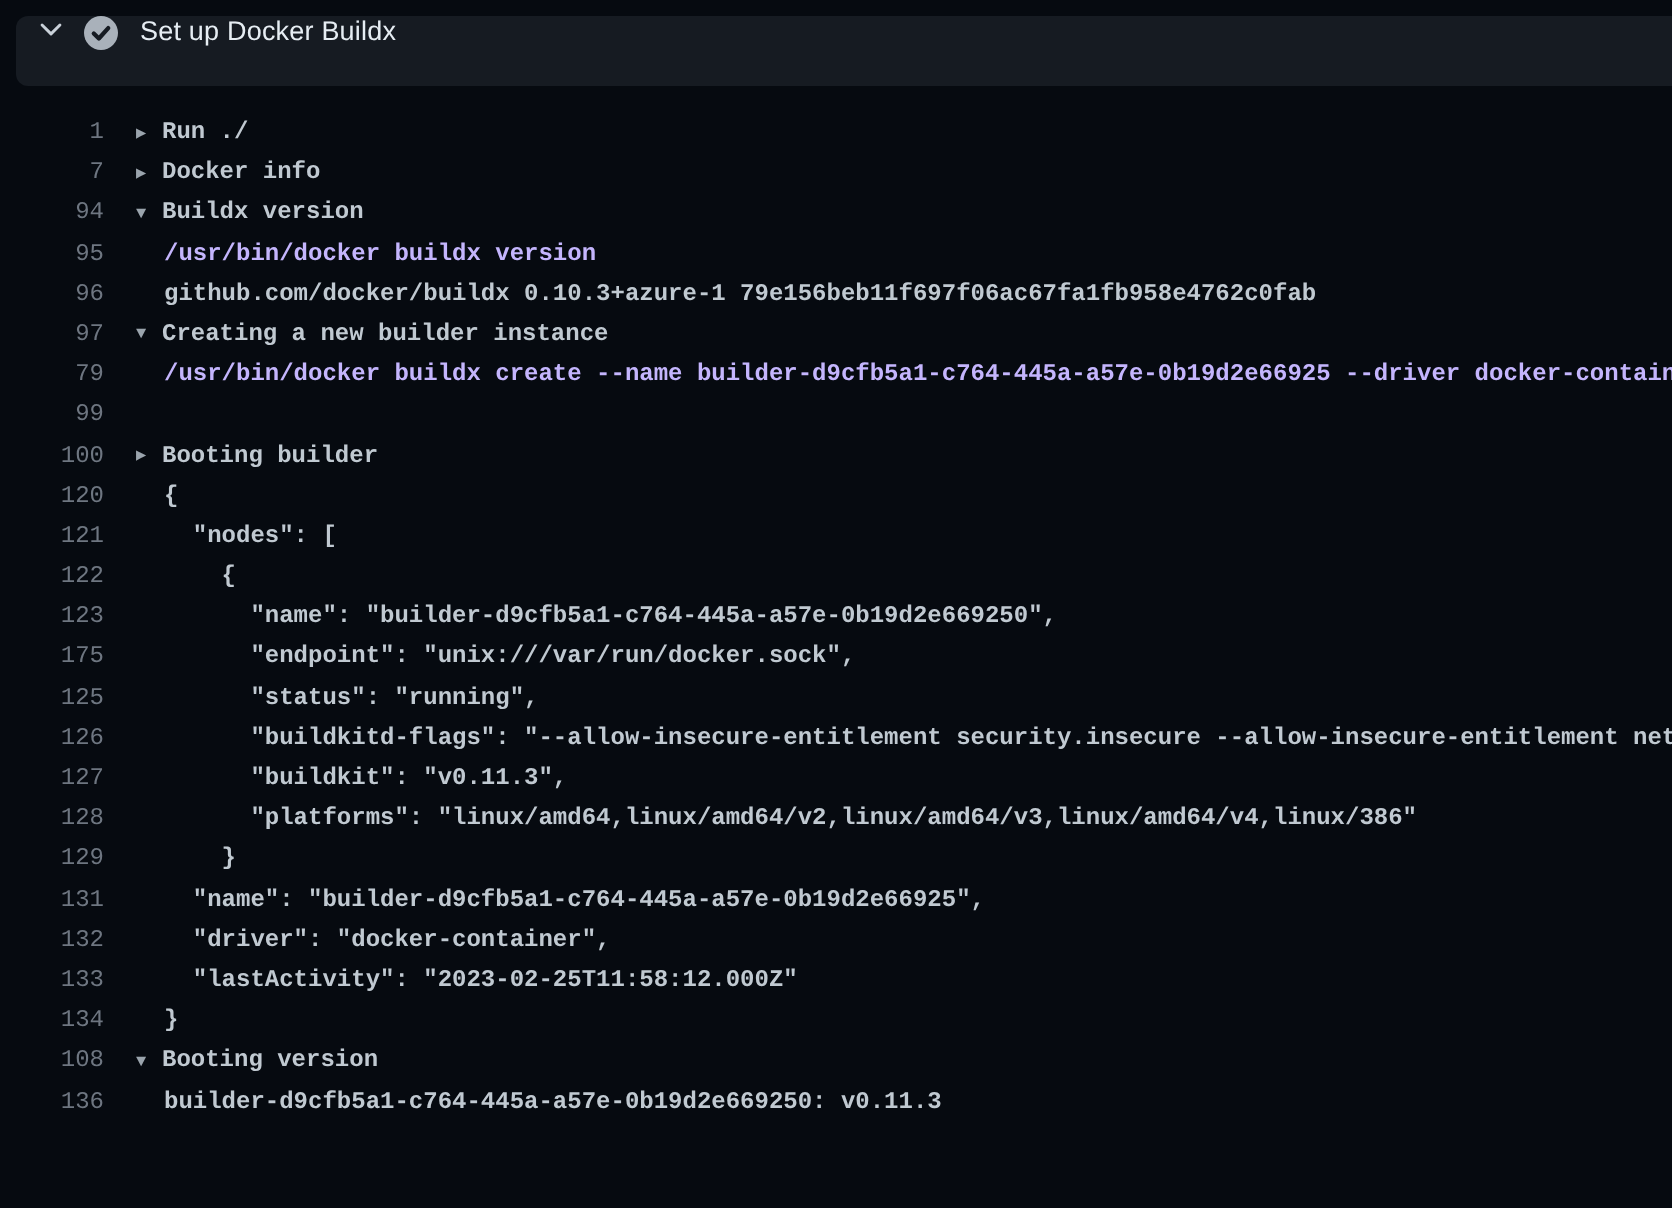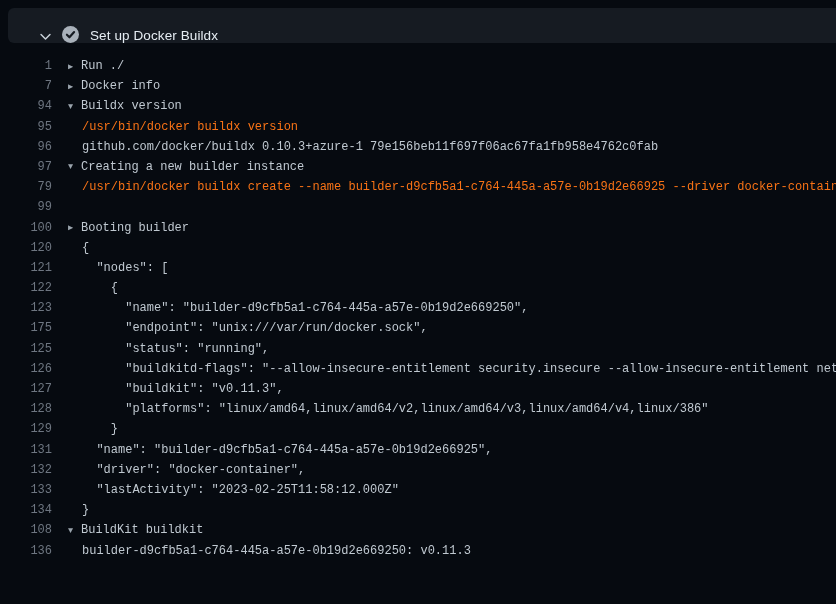--- a/index.html
+++ b/index.html
@@ -6,27 +6,26 @@
     margin: 0;
     padding: 0;
     width: 836px;
     height: 604px;
     background: #060a10;
     overflow: hidden;
     font-family: "Liberation Sans", sans-serif;
   }
   .step-header {
     display: flex;
-    align-items: flex-end;
+    align-items: flex-start;
     height: 35px;
     margin: 8px 0 0 8px;
     background: #161b22;
     border-radius: 6px 0 0 6px;
     cursor: pointer;
-    padding-left: 20px;
   }
   .chevron {
     width: 34px;
     display: flex;
     align-items: center;
     justify-content: center;
     color: #c9d1d9;
   }
   .check-circle {
     width: 17px;
@@ -57,31 +56,32 @@
     text-align: right;
     color: #6e7681;
     cursor: pointer;
     user-select: none;
   }
   .log-content {
     padding-left: 16px;
     overflow: hidden;
     white-space: pre;
     color: #c0c9d1;
+    font-weight: bold;
   }
   .log-row.group .log-content { cursor: pointer; }
   .caret {
     display: inline-block;
     width: 13px;
     color: #9aa4ad;
     font-size: 8.5px;
     vertical-align: 0.5px;
   }
   .log-row.plain .log-content { padding-left: 30px; }
-  .log-row.command .log-content { color: #f97316; }
+  .log-row.command .log-content { color: #c4b5fd; }
 </style>
 </head>
 <body>
 
 <div class="step-header">
   <span class="chevron">
     <svg width="13" height="13" viewBox="0 0 16 16">
       <path d="M2.5 5.5 L8 11 L13.5 5.5" fill="none" stroke="#c9d1d9" stroke-width="1.8" stroke-linecap="round" stroke-linejoin="round"></path>
     </svg>
   </span>
@@ -109,15 +109,15 @@
     <div class="log-row plain"><span class="log-num">175</span><span class="log-content">      "endpoint": "unix:///var/run/docker.sock",</span></div>
     <div class="log-row plain"><span class="log-num">125</span><span class="log-content">      "status": "running",</span></div>
     <div class="log-row plain"><span class="log-num">126</span><span class="log-content">      "buildkitd-flags": "--allow-insecure-entitlement security.insecure --allow-insecure-entitlement network.host",</span></div>
     <div class="log-row plain"><span class="log-num">127</span><span class="log-content">      "buildkit": "v0.11.3",</span></div>
     <div class="log-row plain"><span class="log-num">128</span><span class="log-content">      "platforms": "linux/amd64,linux/amd64/v2,linux/amd64/v3,linux/amd64/v4,linux/386"</span></div>
     <div class="log-row plain"><span class="log-num">129</span><span class="log-content">    }</span></div>
     <div class="log-row plain"><span class="log-num">131</span><span class="log-content">  "name": "builder-d9cfb5a1-c764-445a-a57e-0b19d2e66925",</span></div>
     <div class="log-row plain"><span class="log-num">132</span><span class="log-content">  "driver": "docker-container",</span></div>
     <div class="log-row plain"><span class="log-num">133</span><span class="log-content">  "lastActivity": "2023-02-25T11:58:12.000Z"</span></div>
     <div class="log-row plain"><span class="log-num">134</span><span class="log-content">}</span></div>
-    <div class="log-row group"><span class="log-num">108</span><span class="log-content"><span class="caret">▼</span><span>BuildKit buildkit</span></span></div>
+    <div class="log-row group"><span class="log-num">108</span><span class="log-content"><span class="caret">▼</span><span>Booting version</span></span></div>
     <div class="log-row plain"><span class="log-num">136</span><span class="log-content">builder-d9cfb5a1-c764-445a-a57e-0b19d2e669250: v0.11.3</span></div>
   </div>
 
 </body></html>

